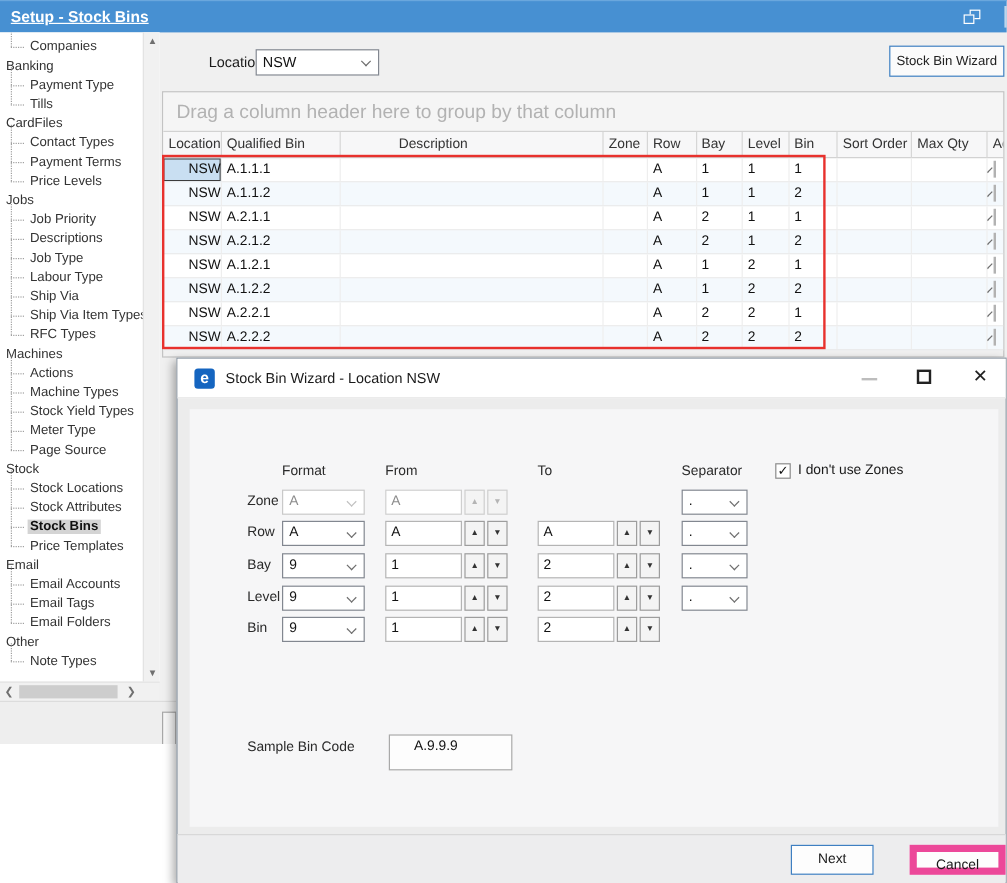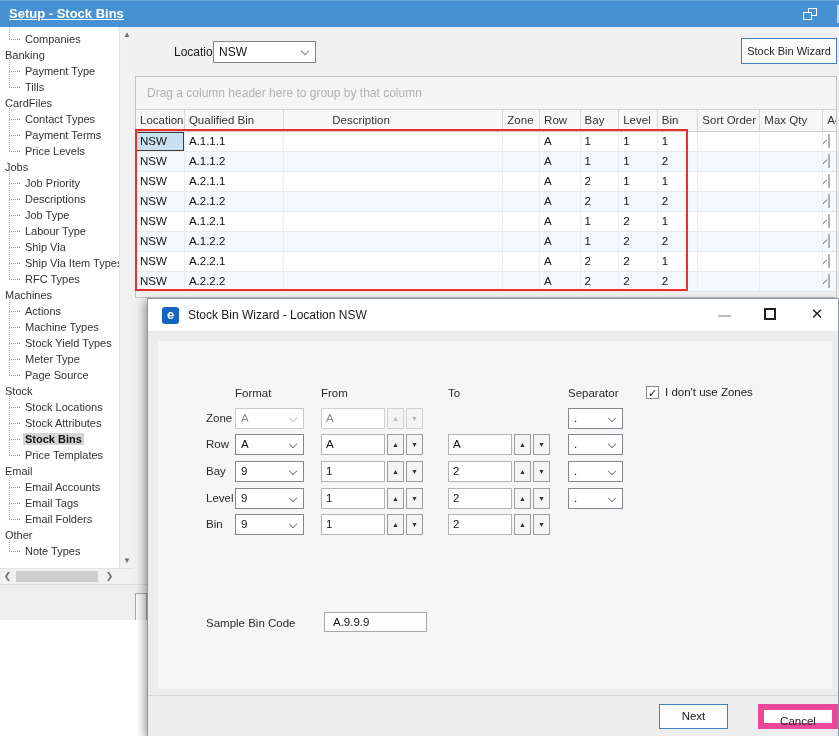--- a/index.html
+++ b/index.html
@@ -41,27 +41,27 @@
   
   .loc-label { position:absolute; left:174px; top:41px; height:22px; line-height:22px; color:#1a1a1a; font-size:12px; }
   .dd { background:#fff; border:1px solid #828790; position:relative; cursor:pointer; }
   .dd .val { position:absolute; left:5px; top:0; line-height:20px; font-size:12px; color:#111; }
   .chev { position:absolute; right:7px; top:50%; width:6px; height:6px; border-right:1px solid #6e6e6e; border-bottom:1px solid #6e6e6e; transform:translateY(-65%) rotate(45deg); }
   .loc-dd { left:213px; top:41px; width:103px; height:22px; position:absolute; }
   .wizard-btn { position:absolute; left:741px; top:38px; width:96px; height:26px; background:#fbfbfb; border:1px solid #3e7fc1; color:#222; font-size:11px; text-align:center; line-height:24px; cursor:pointer; }
 
   
   .grid { position:absolute; left:135px; top:76px; width:702px; height:222px; background:#f1f1f1; border:1px solid #c3c3c3; overflow:hidden; }
-  .group-band { position:absolute; left:0; top:0; width:100%; height:33px; background:#f5f5f5; border-bottom:1px solid #d2d2d2; color:#b2b2b2; font-size:12px; line-height:33px; padding-left:11px; }
+  .group-band { position:absolute; left:0; top:0; width:100%; height:33px; background:#f5f5f5; border-bottom:1px solid #d2d2d2; color:#b2b2b2; font-size:16px; line-height:33px; padding-left:11px; }
   .ghead { position:absolute; left:0; top:33px; width:725px; height:22px; display:flex; background:#f7f7f8; border-bottom:1px solid #c9c9c9; }
   .ghead .hc { height:22px; line-height:21px; padding-left:4px; border-right:1px solid #d6d6d6; color:#333; font-size:11.5px; overflow:hidden; cursor:pointer; }
   .grow { position:absolute; left:0; width:725px; height:20px; display:flex; background:#fff; border-bottom:1px solid #e9e9e9; cursor:pointer; }
   .grow.alt { background:#f4f9fd; }
   .grow .gc { height:19px; line-height:19px; padding-left:4px; border-right:1px solid #eeeeee; overflow:hidden; color:#111; font-size:11.5px; }
-  .c-loc{width:52px;} .c-qbc{width:106px;} .c-desc{width:187px;margin-left:44px;} .c-zone{width:39px;}
+  .c-loc{width:52px;text-align:right;} .c-qbc{width:106px;} .c-desc{width:187px;margin-left:44px;} .c-zone{width:39px;}
   .c-row{width:43px;} .c-bay{width:41px;} .c-level{width:41px;} .c-bin{width:43px;}
   .c-sort{width:66px;} .c-max{width:67px;} .c-act{width:40px;}
   .sel-cell { background:#c9dff2 !important; box-shadow:inset 0 0 0 1px #3c3c3c; }
   .combo { position:relative; width:15px; height:15px; margin-top:2px; margin-left:1px; border:1px solid #b2b2b2; background:#f3f3f3; cursor:pointer; }
   .combo .chev { right:3px; }
 
   .redbox { position:absolute; left:135px; top:129px; width:553px; height:162px; border:2px solid #e8312d; pointer-events:none; z-index:5; }
 
   
   .dialog { position:absolute; left:147px; top:298px; width:692px; height:438px; background:#ececec; border:1px solid #8b97a3; box-shadow:-3px 3px 8px rgba(0,0,0,.35); z-index:10; }
@@ -89,21 +89,21 @@
   .spin .sbtn { width:17px; height:21px; margin-left:2px; background:#f4f4f4; border:1px solid #9d9d9d; text-align:center; line-height:19px; font-size:7px; color:#333; cursor:pointer; }
   .spin.disabled .sval { border-color:#cfcfcf; color:#8c8c8c; }
   .spin.disabled .sbtn { border-color:#cfcfcf; color:#b4b4b4; cursor:default; }
   .from-col { left:163px; } .to-col { left:290px; }
 
   .cbrow { position:absolute; left:488px; height:16px; cursor:pointer; }
   .cb { position:absolute; left:0; top:1px; width:13px; height:13px; background:#fff; border:1px solid #8a8a8a; text-align:center; line-height:12px; font-size:11px; color:#111; }
   .cbrow .cblab { position:absolute; left:19px; top:1px; white-space:nowrap; color:#1a1a1a; font-size:11.5px; }
 
   .sample-lab { position:absolute; left:48px; top:273px; font-size:11.5px; color:#2a2a2a; line-height:19px; }
-  .sample-box { position:absolute; left:166px; top:271px; width:103px; height:20px; background:#fdfdfd; border:1px solid #a9a9a9; line-height:18px; padding-left:8px; font-size:11.5px; color:#111; }
+  .sample-box { position:absolute; left:166px; top:271px; width:103px; height:30px; background:#fdfdfd; border:1px solid #a9a9a9; line-height:18px; padding-left:20px; font-size:11.5px; color:#111; }
 
   .dlg-btnbar { position:absolute; left:0; top:396px; width:100%; height:42px; background:#ededee; border-top:1px solid #d8d8d8; }
   .btn { position:absolute; top:8px; height:25px; text-align:center; line-height:23px; font-size:11.5px; cursor:pointer; }
   .btn-back { left:426px; width:82px; background:#f1f1f1; border:1px solid #d2d2d2; color:#b3b3b3; cursor:default;margin-top:36px; }
   .btn-next { left:511px; width:69px; background:#fdfdfd; border:1px solid #3e7fc1; color:#1a1a1a; }
   .btn-cancel { left:610px; width:80px; background:#fdfdfd; border:6px solid #ec4899; color:#1a1a1a; }
 </style>
 </head>
 <body>
 

